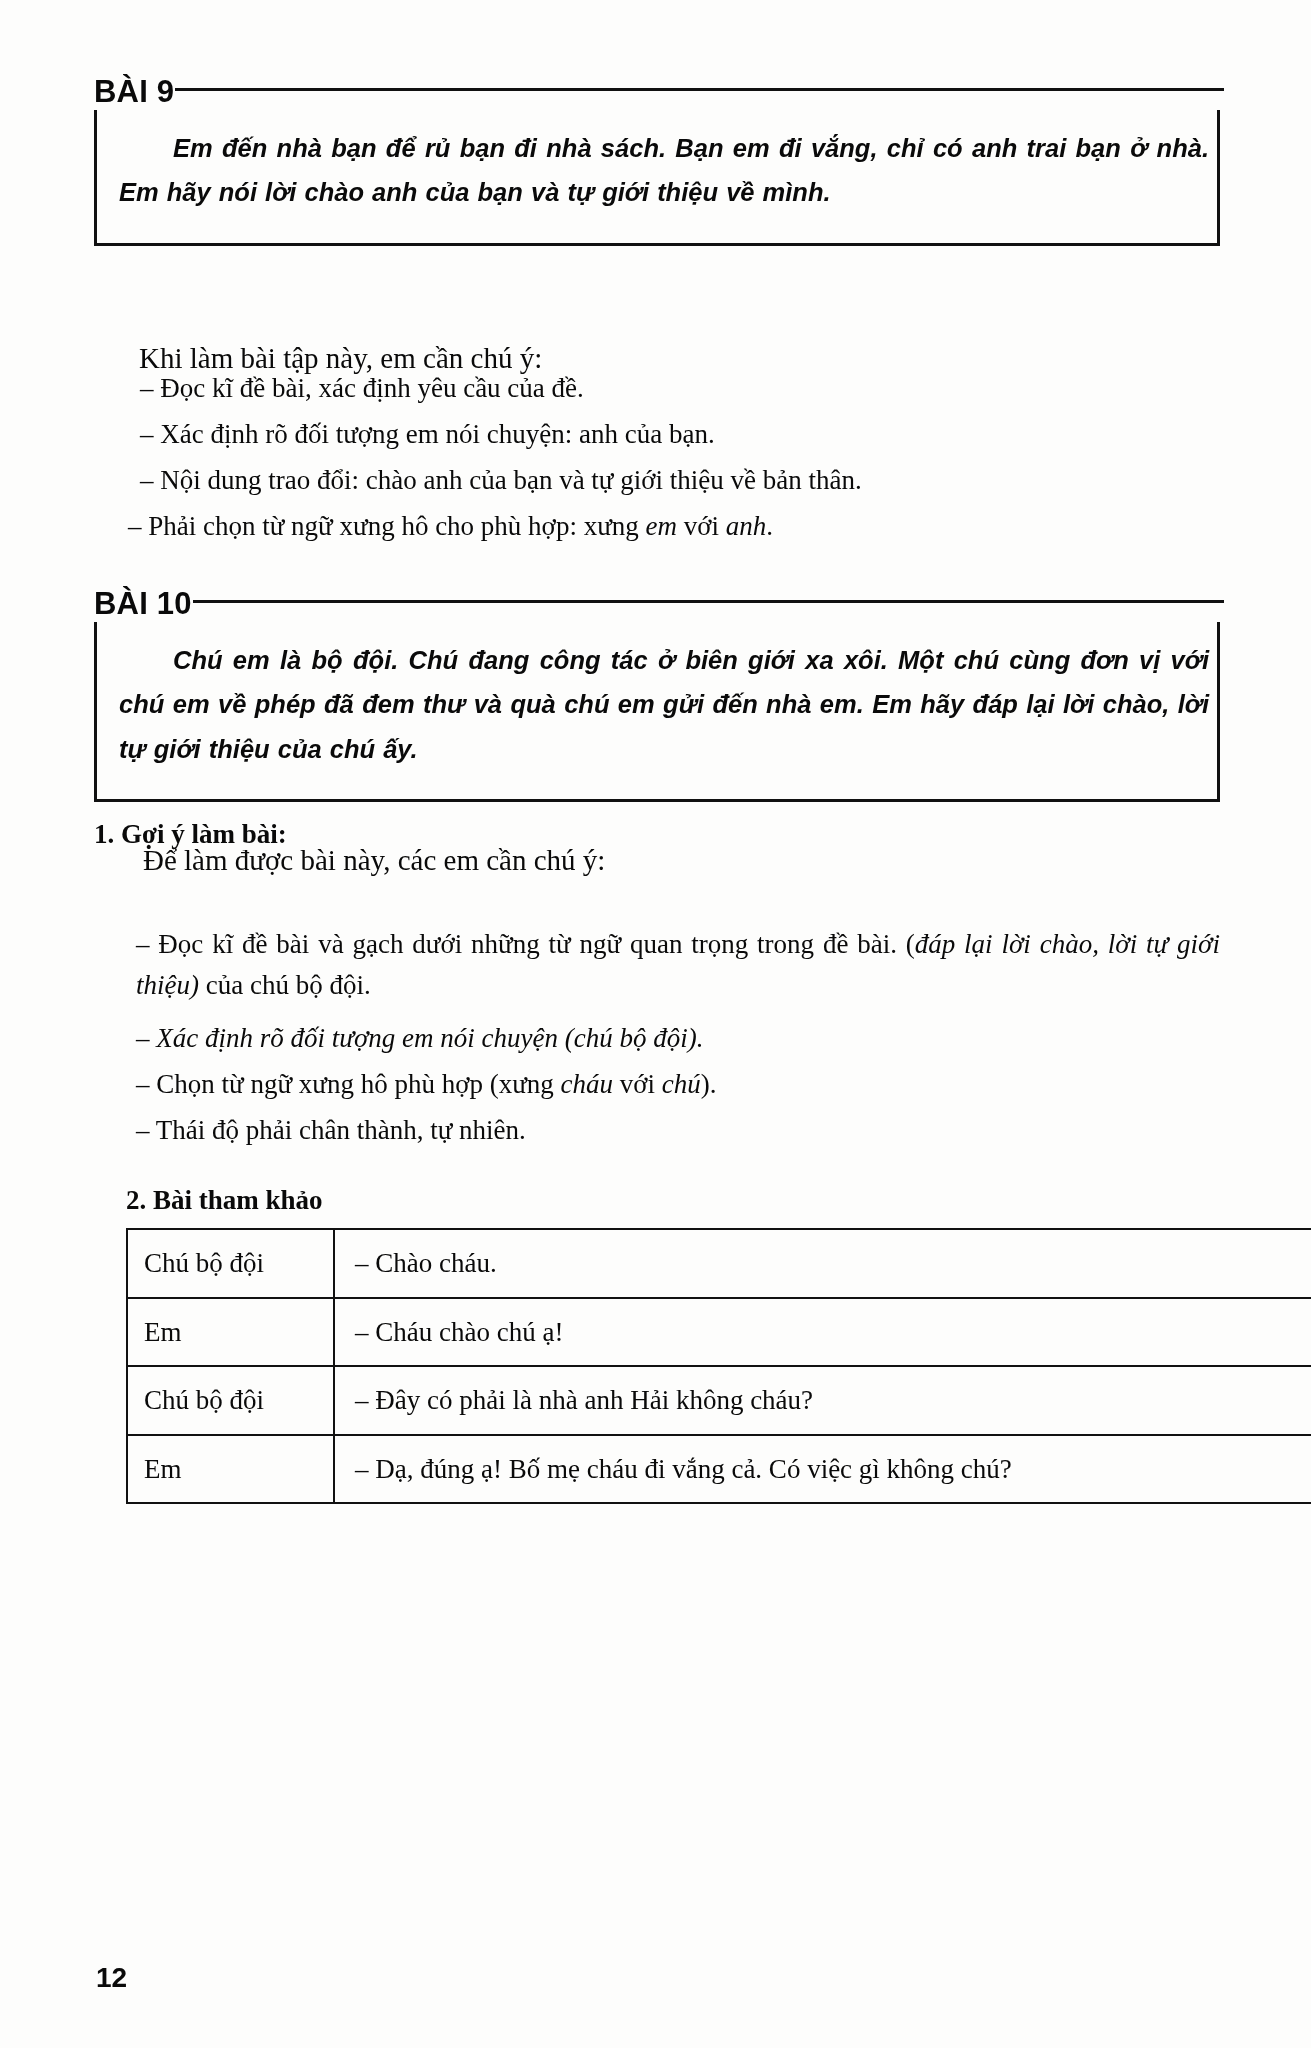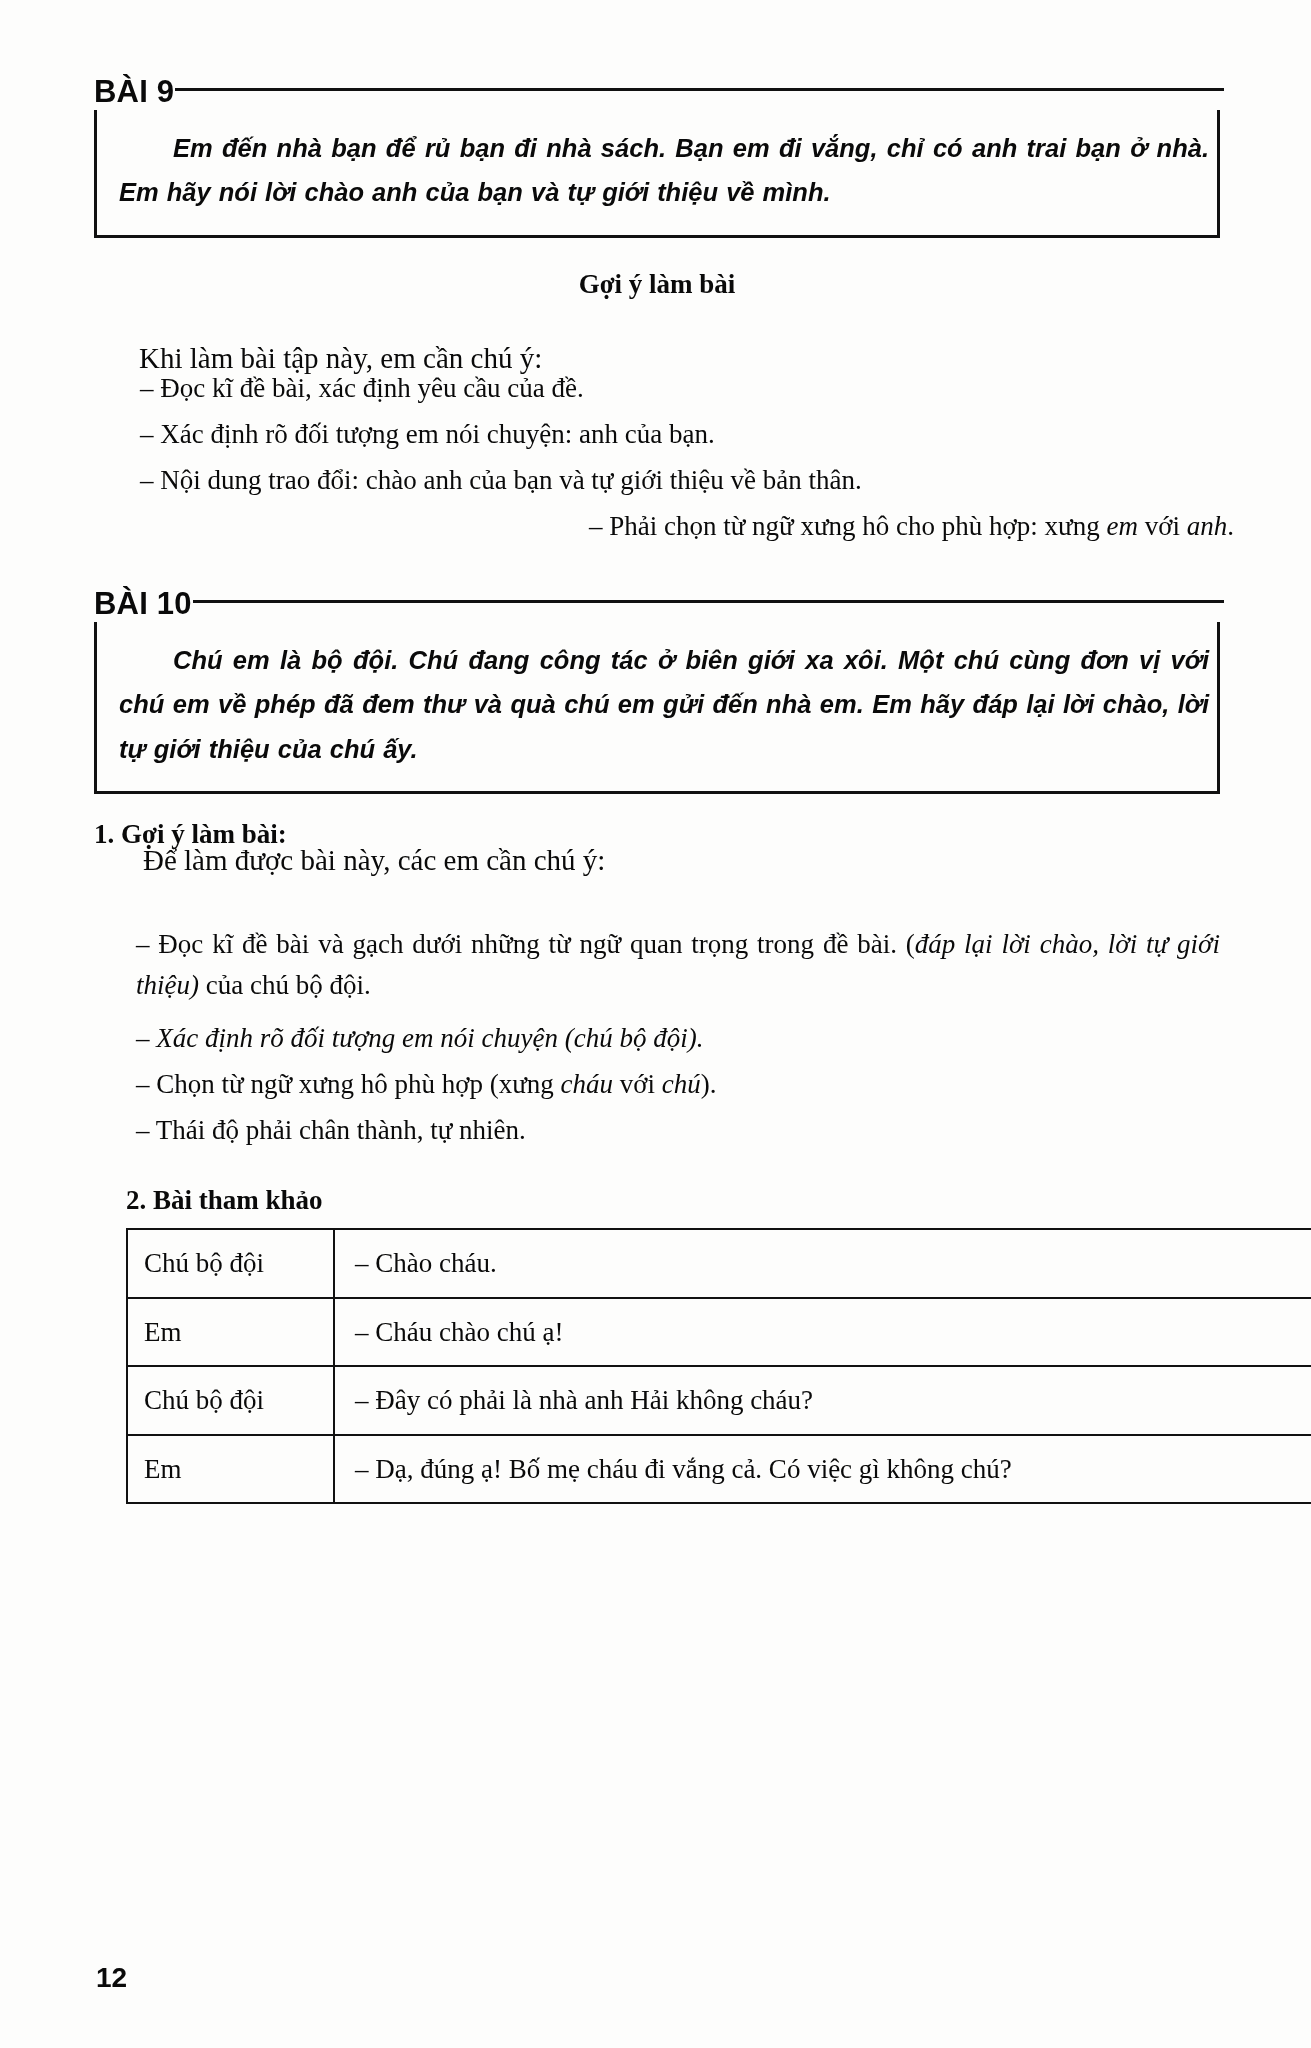--- a/index.html
+++ b/index.html
@@ -54,21 +54,21 @@
   }
 
   
   .prompt-box {
     position: absolute;
     left: 94px;
     width: 1126px;
     box-sizing: border-box;
     border: 3px solid #111;
     border-top: none;
-    padding: 16px 8px 20px 22px;
+    padding: 16px 8px 28px 22px;
   }
   .prompt-text {
     font-family: "Liberation Sans", "DejaVu Sans", sans-serif;
     font-weight: bold;
     font-style: italic;
     font-size: 25.5px;
     line-height: 1.74;
     text-align: justify;
     text-indent: 54px;
     word-spacing: 1px;
@@ -146,29 +146,28 @@
 
   <div class="bai-head" style="top:76px;">
     <span class="bai-label">BÀI 9</span>
     <span class="bai-rule"></span>
   </div>
 
   <div class="prompt-box" style="top:110px;">
     <p class="prompt-text">Em đến nhà bạn để rủ bạn đi nhà sách. Bạn em đi vắng, chỉ có anh trai bạn ở nhà. Em hãy nói lời chào anh của bạn và tự giới thiệu về mình.</p>
   </div>
 
-  <div class="center-head" style="top:268px;">Gợi ý làm bài</div>
 
   <p class="para" style="top:322px; left:124px; width:1096px;">Khi làm bài tập này, em cần chú ý:</p>
 
   <p class="bullet" style="top:368px; left:140px; width:1080px;">– Đọc kĩ đề bài, xác định yêu cầu của đề.</p>
   <p class="bullet" style="top:460px; left:140px; width:1080px;">– Nội dung trao đổi: chào anh của bạn và tự giới thiệu về bản thân.</p>
   <p class="bullet" style="top:414px; left:140px; width:1080px;">– Xác định rõ đối tượng em nói chuyện: anh của bạn.</p>
 
-  <p class="bullet" style="top:506px; left:154px; width:1080px;text-align:right;">
+  <p class="bullet" style="top:506px; left:128px; width:1080px;">
     <span>– Phải chọn từ ngữ xưng hô cho phù hợp: xưng </span><em class="it">em</em><span> với </span><em class="it">anh</em><span>.</span>
   </p>
 
   <div class="bai-head" style="top:588px;">
     <span class="bai-label">BÀI 10</span>
     <span class="bai-rule"></span>
   </div>
 
   <div class="prompt-box" style="top:622px;">
     <p class="prompt-text">Chú em là bộ đội. Chú đang công tác ở biên giới xa xôi. Một chú cùng đơn vị với chú em về phép đã đem thư và quà chú em gửi đến nhà em. Em hãy đáp lại lời chào, lời tự giới thiệu của chú ấy.</p>

